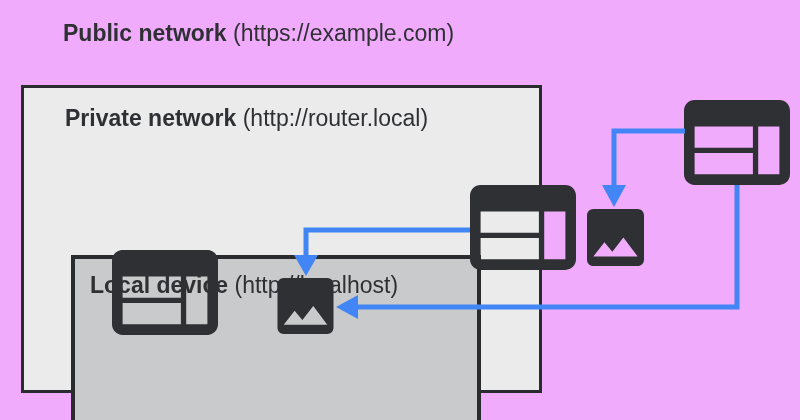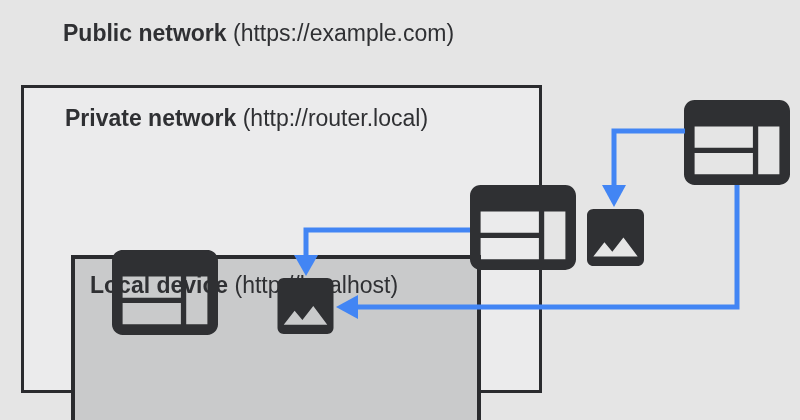--- a/index.html
+++ b/index.html
@@ -7,21 +7,21 @@
     --icon-dark:#2f3033;
     --private-bg:#ebebec;
     --local-bg:#c9cacb;
     --border-dark:#2a2b2e;
     --text-dark:#2f3033;
   }
   html,body{margin:0;padding:0;background:#fff;}
   .stage{
     position:relative;
     width:800px;height:420px;
-    background:#e5e5e5;
+    background:#f0abfc;
     font-family:"Liberation Sans","DejaVu Sans",sans-serif;
     color:var(--text-dark);
     overflow:hidden;
   }
   .net-label{
     font-size:23px;
     line-height:27px;
     white-space:nowrap;
     color:var(--text-dark);
   }

